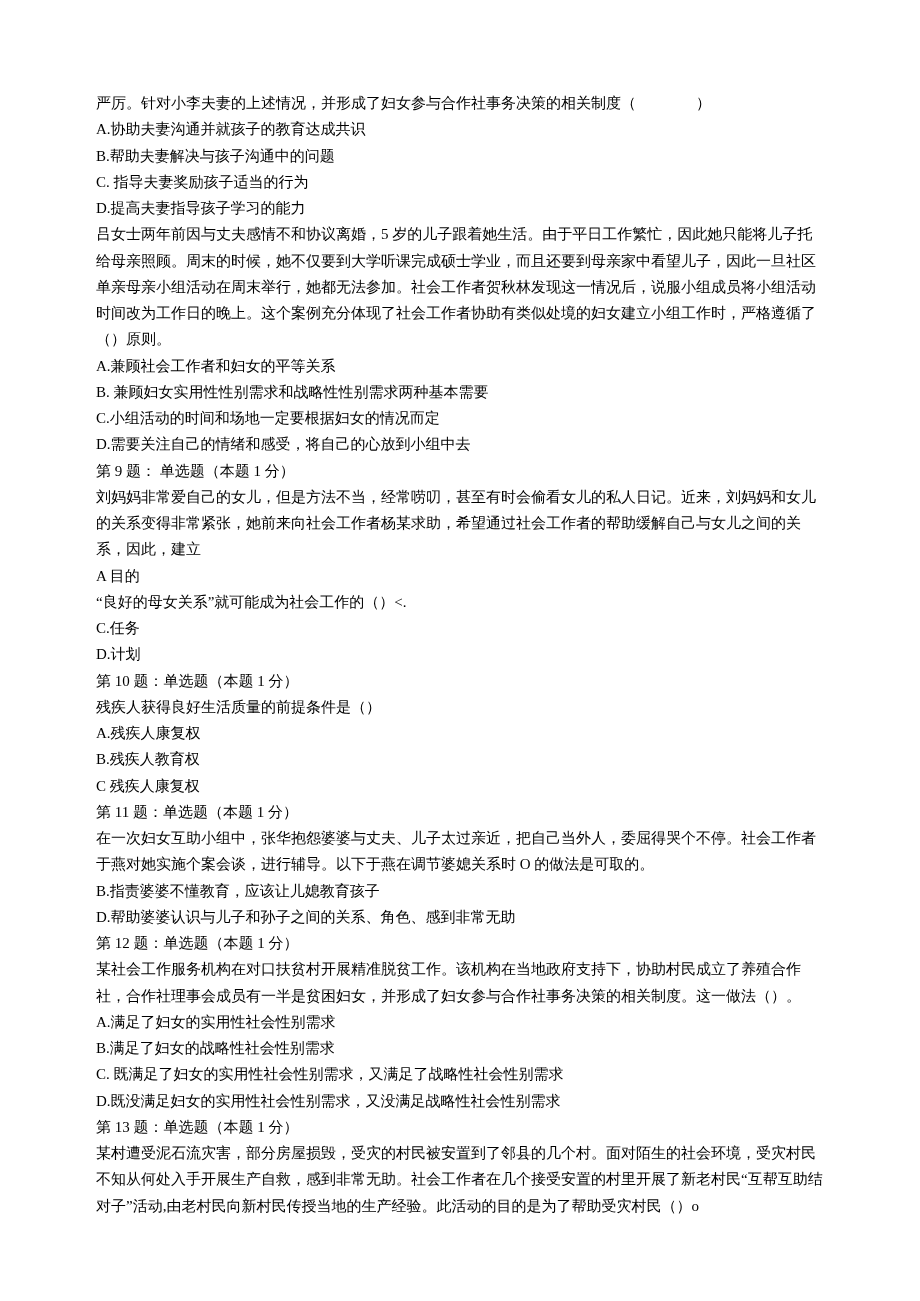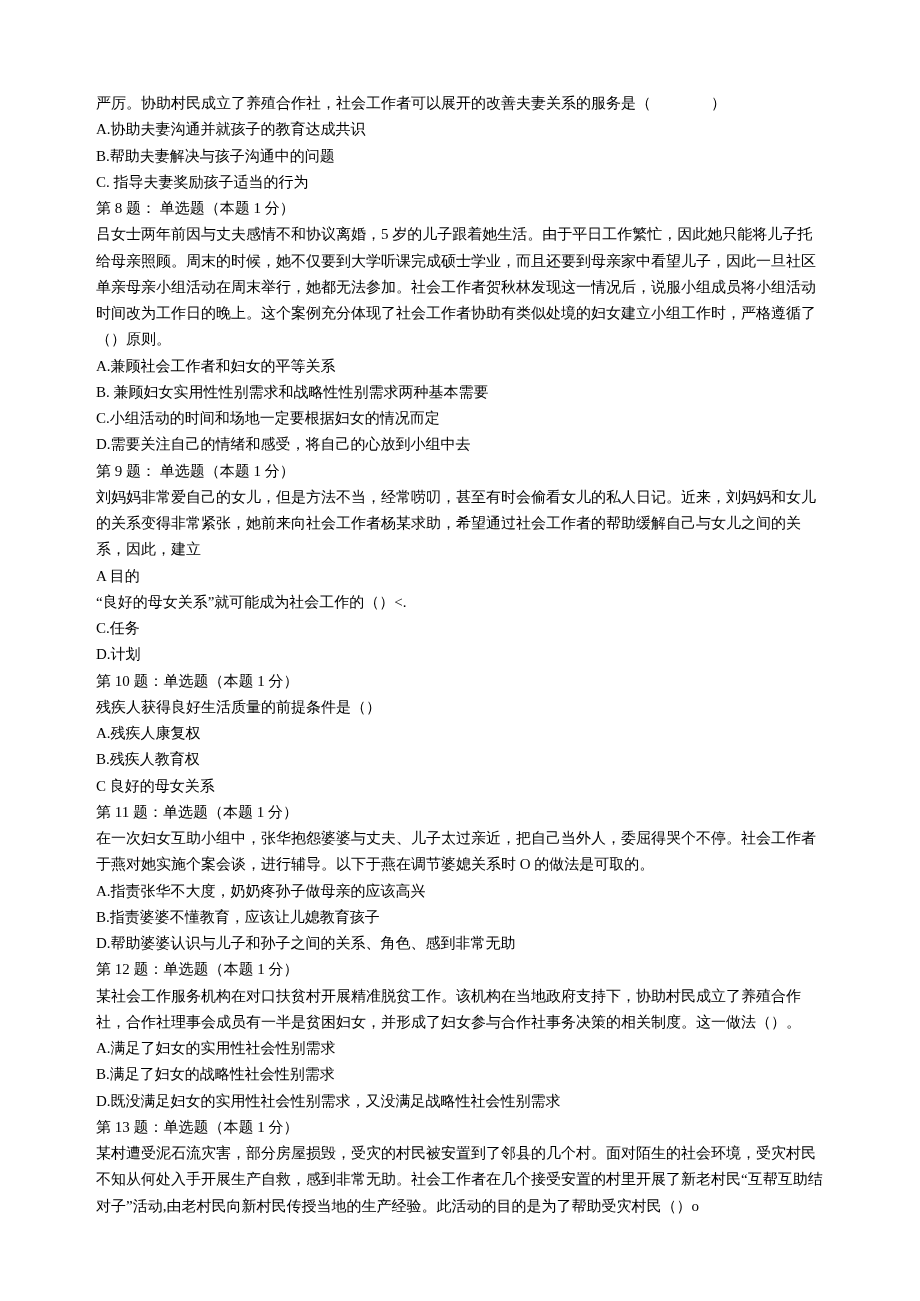--- a/index.html
+++ b/index.html
@@ -23,54 +23,54 @@
       display: inline-block;
       width: 60px;
     }
   </style>
 </head>
 <body>
 
 <div>
 
   <div class="line">
-    <span>严厉。协助村民成立了养殖合作社，社会工作者可以展开的改善夫妻关系的服务是（</span><span class="blank-space"></span><span>）</span>
+    <span>严厉。针对小李夫妻的上述情况，并形成了妇女参与合作社事务决策的相关制度（</span><span class="blank-space"></span><span>）</span>
   </div>
   <div class="line">A.协助夫妻沟通并就孩子的教育达成共识</div>
   <div class="line">B.帮助夫妻解决与孩子沟通中的问题</div>
   <div class="line">C. 指导夫妻奖励孩子适当的行为</div>
+  <div class="line">D.提高夫妻指导孩子学习的能力</div>
 
-  <div class="line">第 8 题： 单选题（本题 1 分）</div>
   <div class="line">吕女士两年前因与丈夫感情不和协议离婚，5 岁的儿子跟着她生活。由于平日工作繁忙，因此她只能将儿子托给母亲照顾。周末的时候，她不仅要到大学听课完成硕士学业，而且还要到母亲家中看望儿子，因此一旦社区单亲母亲小组活动在周末举行，她都无法参加。社会工作者贺秋林发现这一情况后，说服小组成员将小组活动时间改为工作日的晚上。这个案例充分体现了社会工作者协助有类似处境的妇女建立小组工作时，严格遵循了（）原则。</div>
   <div class="line">A.兼顾社会工作者和妇女的平等关系</div>
   <div class="line">B. 兼顾妇女实用性性别需求和战略性性别需求两种基本需要</div>
   <div class="line">C.小组活动的时间和场地一定要根据妇女的情况而定</div>
   <div class="line">D.需要关注自己的情绪和感受，将自己的心放到小组中去</div>
 
   <div class="line">第 9 题： 单选题（本题 1 分）</div>
   <div class="line">刘妈妈非常爱自己的女儿，但是方法不当，经常唠叨，甚至有时会偷看女儿的私人日记。近来，刘妈妈和女儿的关系变得非常紧张，她前来向社会工作者杨某求助，希望通过社会工作者的帮助缓解自己与女儿之间的关系，因此，建立</div>
   <div class="line">A 目的</div>
   <div class="line">“良好的母女关系”就可能成为社会工作的（）&lt;.</div>
   <div class="line">C.任务</div>
   <div class="line">D.计划</div>
 
   <div class="line">第 10 题：单选题（本题 1 分）</div>
   <div class="line">残疾人获得良好生活质量的前提条件是（）</div>
   <div class="line">A.残疾人康复权</div>
   <div class="line">B.残疾人教育权</div>
-  <div class="line">C 良好的母女关系</div>
+  <div class="line">C 残疾人康复权</div>
 
   <div class="line">第 11 题：单选题（本题 1 分）</div>
   <div class="line">在一次妇女互助小组中，张华抱怨婆婆与丈夫、儿子太过亲近，把自己当外人，委屈得哭个不停。社会工作者于燕对她实施个案会谈，进行辅导。以下于燕在调节婆媳关系时 O 的做法是可取的。</div>
-  <div class="line">A.指责张华不大度，奶奶疼孙子做母亲的应该高兴</div>
   <div class="line">B.指责婆婆不懂教育，应该让儿媳教育孩子</div>
   <div class="line">D.帮助婆婆认识与儿子和孙子之间的关系、角色、感到非常无助</div>
 
   <div class="line">第 12 题：单选题（本题 1 分）</div>
   <div class="line">某社会工作服务机构在对口扶贫村开展精准脱贫工作。该机构在当地政府支持下，协助村民成立了养殖合作社，合作社理事会成员有一半是贫困妇女，并形成了妇女参与合作社事务决策的相关制度。这一做法（）。</div>
   <div class="line">A.满足了妇女的实用性社会性别需求</div>
   <div class="line">B.满足了妇女的战略性社会性别需求</div>
+  <div class="line">C. 既满足了妇女的实用性社会性别需求，又满足了战略性社会性别需求</div>
   <div class="line">D.既没满足妇女的实用性社会性别需求，又没满足战略性社会性别需求</div>
 
   <div class="line">第 13 题：单选题（本题 1 分）</div>
   <div class="line">某村遭受泥石流灾害，部分房屋损毁，受灾的村民被安置到了邻县的几个村。面对陌生的社会环境，受灾村民不知从何处入手开展生产自救，感到非常无助。社会工作者在几个接受安置的村里开展了新老村民“互帮互助结对子”活动,由老村民向新村民传授当地的生产经验。此活动的目的是为了帮助受灾村民（）o</div>
 
 </div>
 
 </body></html>

